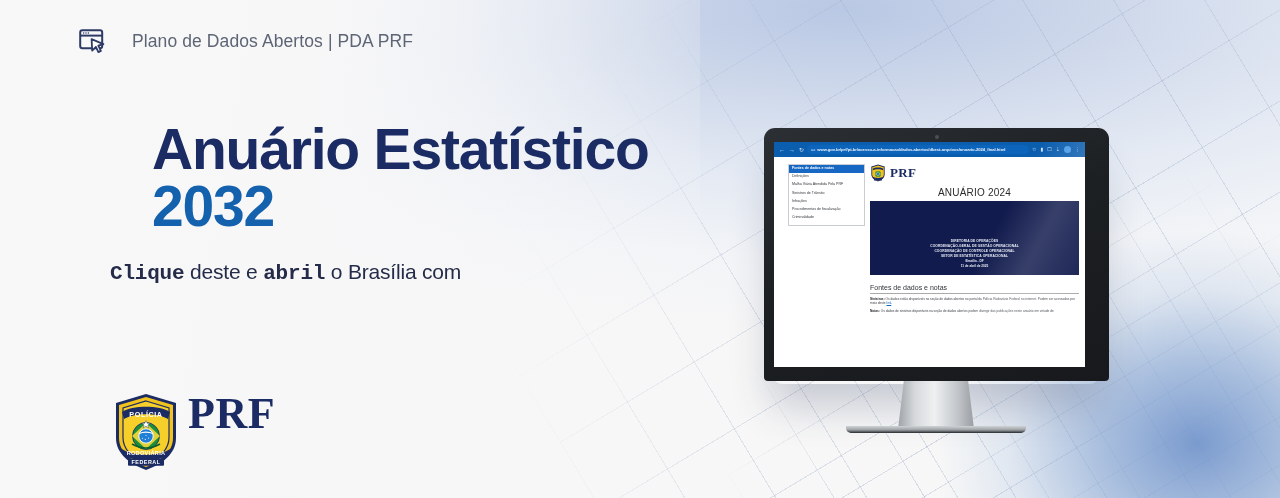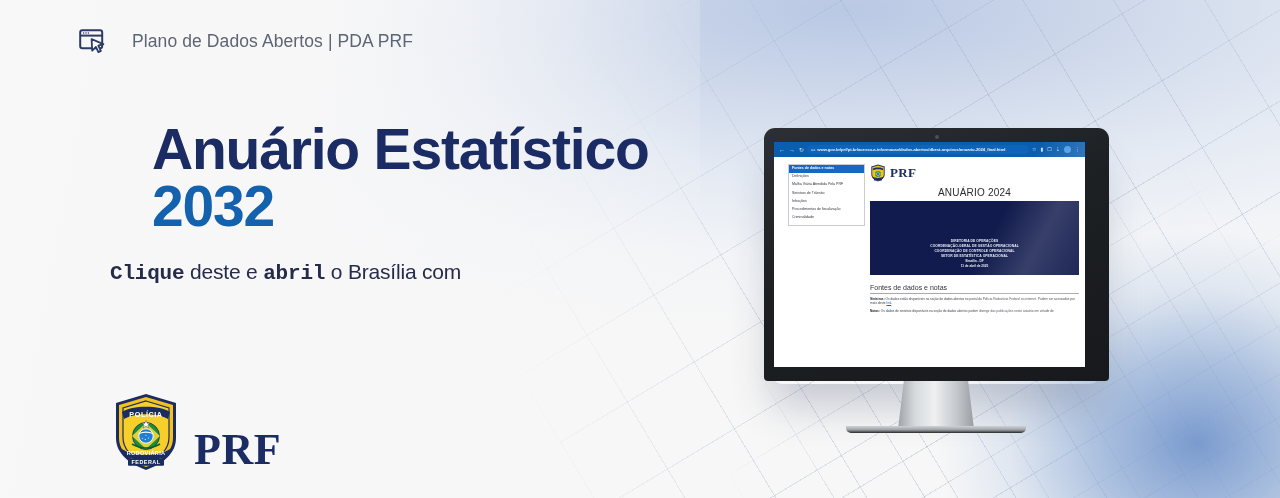--- a/index.html
+++ b/index.html
@@ -131,22 +131,22 @@
     letter-spacing: -0.2px;
   }
   .subtitle b { font-weight: 700; font-family: Liberation Mono, monospace; }
 
   
   .prf-lockup {
     position: absolute;
     left: 110px;
     top: 392px;
     display: flex;
-    align-items: flex-end;
-    gap: 12px;
+    align-items: flex-start;
+    gap: 6px;
   }
   .prf-badge { width: 72px; height: 80px; display: block; }
   .prf-word {
     font-family: "Liberation Serif", serif;
     font-size: 44px;
     font-weight: 700;
     color: #1b2b63;
     letter-spacing: 0.5px;
     line-height: 1;
   }

